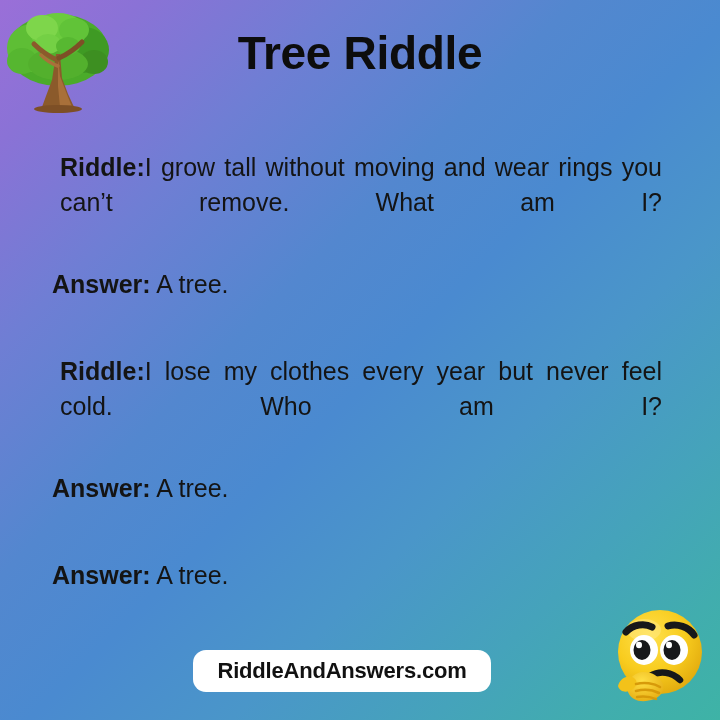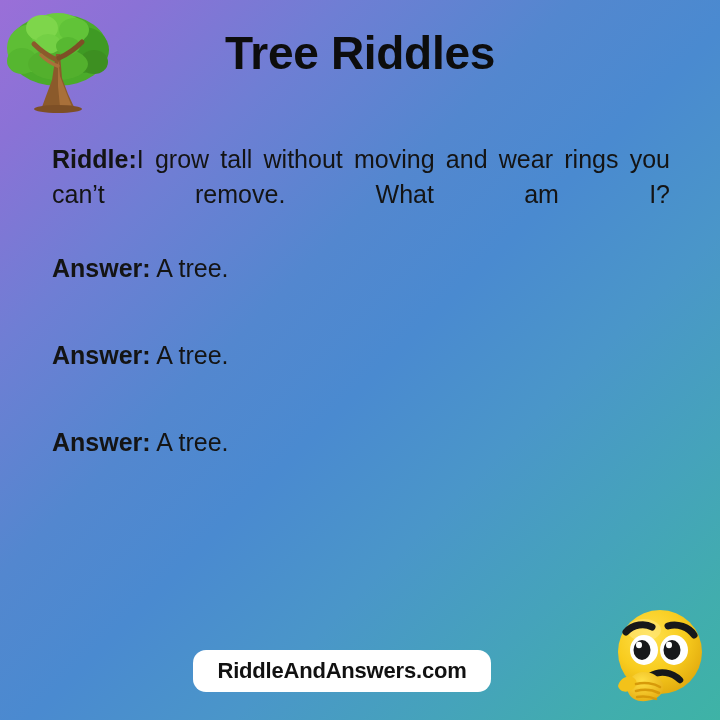--- a/index.html
+++ b/index.html
@@ -59,21 +59,21 @@
   }
   .riddle-block {
     margin-bottom: 52px;
   }
   .riddle-line {
     font-size: 25px;
     line-height: 35px;
     color: #141414;
     text-align: justify;
     text-justify: inter-word;
-    margin: 4px;
+    margin: 12px;
   }
   .riddle-line::after {
     content: "";
     display: inline-block;
     width: 100%;
   }
   .answer-line {
     font-size: 25px;
     line-height: 35px;
     color: #141414;
@@ -134,30 +134,31 @@
 
       <path d="M54 48 L50 74 L44 90 L40 101 L72 101 L66 88 L60 72 L58 48 Z" fill="#8b5a2b"></path>
       <path d="M56 50 L58 70 L64 86 L70 101 L58 101 L56 80 Z" fill="#a9703a"></path>
       <path d="M55 54 C46 50 38 44 32 38" stroke="#8b5a2b" stroke-width="5" fill="none" stroke-linecap="round"></path>
       <path d="M57 52 C66 48 74 42 80 36" stroke="#7d4f26" stroke-width="5" fill="none" stroke-linecap="round"></path>
       <path d="M56 60 C50 58 44 54 39 49" stroke="#a9703a" stroke-width="3.5" fill="none" stroke-linecap="round"></path>
       <ellipse cx="56" cy="103" rx="24" ry="4" fill="#7d4f26"></ellipse>
     </svg>
   </span>
 
-  <div class="title">Tree Riddles</div>
+  <div class="title">Tree Riddle</div>
 
   <div class="riddles">
 
     <div class="riddle-block">
       <p class="riddle-line"><span class="lbl">Riddle:</span><span>I grow tall without moving and wear rings you can’t remove. What am I?</span></p>
       <p class="answer-line"><span class="lbl">Answer:</span> <span>A tree.</span></p>
     </div>
 
     <div class="riddle-block">
+      <p class="riddle-line"><span class="lbl">Riddle:</span><span>I lose my clothes every year but never feel cold. Who am I?</span></p>
       <p class="answer-line"><span class="lbl">Answer:</span> <span>A tree.</span></p>
     </div>
 
     <div class="riddle-block">
       <p class="answer-line"><span class="lbl">Answer:</span> <span>A tree.</span></p>
     </div>
 
   </div>
 
   <div class="badge">

